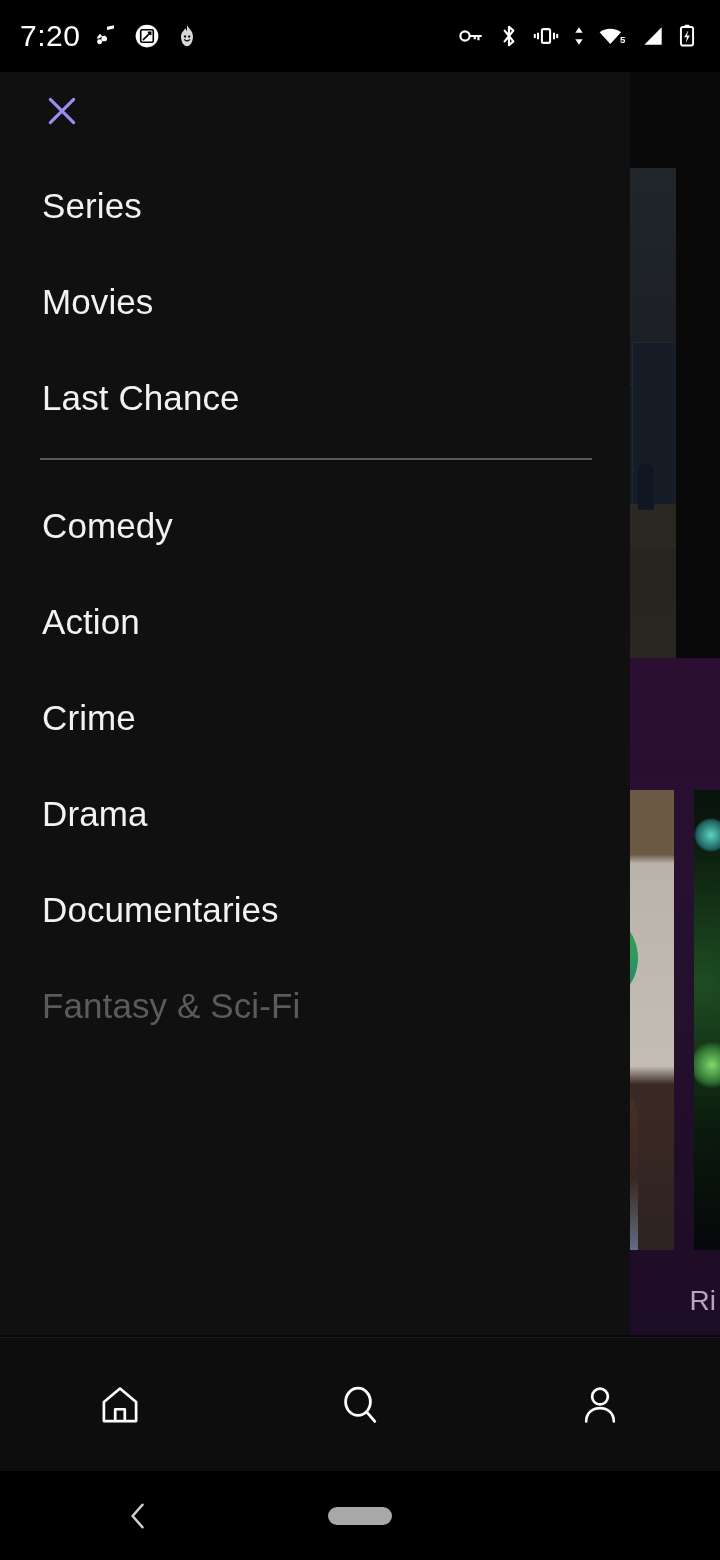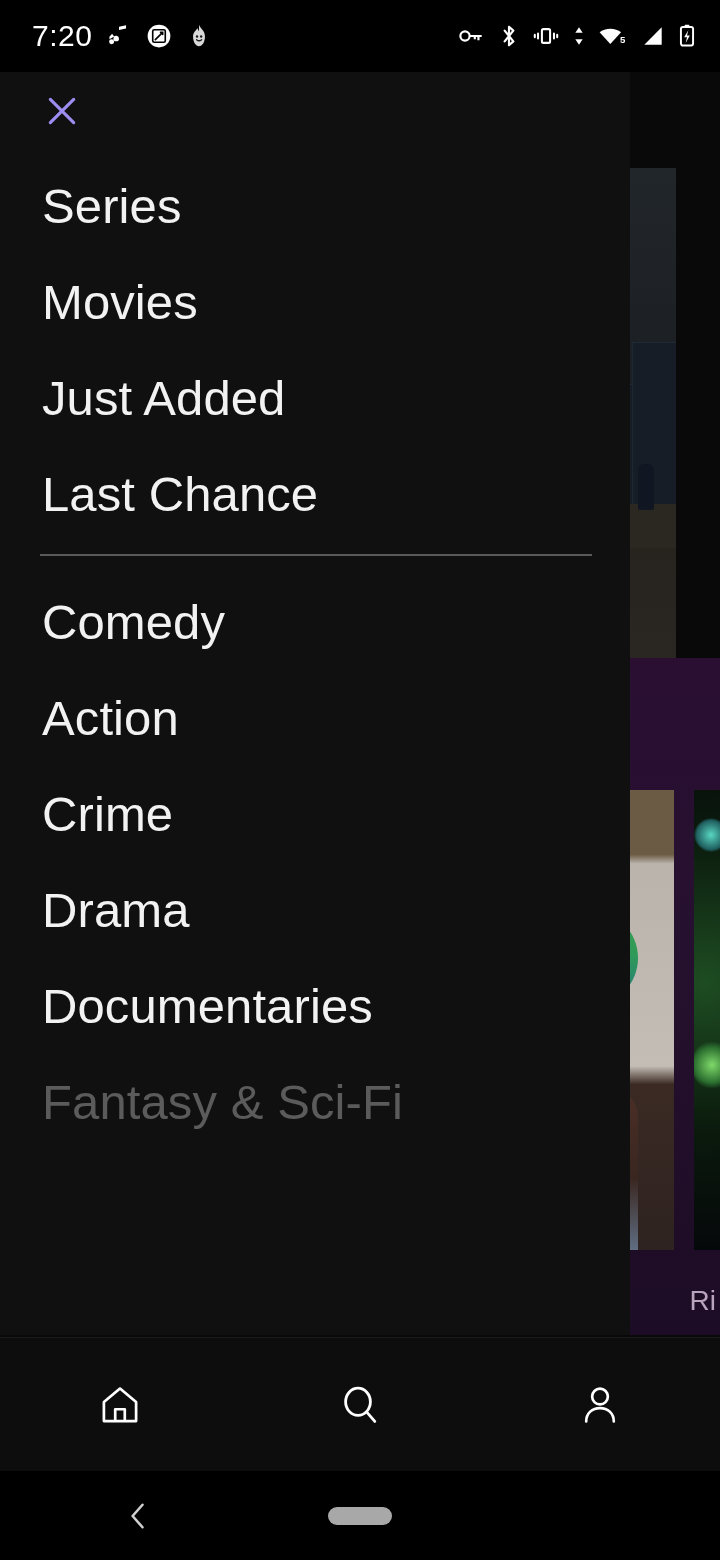--- a/index.html
+++ b/index.html
@@ -84,42 +84,42 @@
     position:absolute; right:4px; top:1285px;
     font-size:28px; color:#b9a3bd; font-weight:400;
   }
 
   
   .statusbar {
     position:absolute; left:0; top:0; width:720px; height:72px;
     display:flex; align-items:center; z-index:40;
     background:#000;
   }
-  .sb-left { display:flex; align-items:center; gap:14px; padding-left:32px;text-align:center; }
+  .sb-left { display:flex; align-items:center; gap:14px; padding-left:20px;text-align:center; }
   .sb-clock { color:#fff; font-size:30px; font-weight:400; letter-spacing:0.5px; }
   .sb-right { margin-left:auto; display:flex; align-items:center; gap:12px; padding-right:24px; }
   .sb-ico { display:block; }
 
   
   .drawer {
     position:absolute; left:0; top:0; width:630px; height:1335px;
     background:#101010; z-index:30; overflow:hidden;
   }
   .drawer-inner { position:absolute; left:0; top:72px; width:630px; }
 
   .close-row { height:78px; display:flex; align-items:center; padding-left:42px; }
   .close-btn { width:40px; height:40px; display:block; cursor:pointer; }
 
   .menu-list { padding-top:8px; }
   .menu-item {
     height:96px; display:flex; align-items:center;
     padding-left:42px; cursor:pointer;
   }
   .menu-item span {
-    font-size:49px; color:#f2f2f2; font-weight:400; letter-spacing:0.1px;
+    font-size:35px; color:#f2f2f2; font-weight:400; letter-spacing:0.1px;
   }
   .divider {
     height:2px; background:#5a5a5a;
     margin:12px 38px 18px 40px;
   }
   .menu-item.faded span { color:#5b5b5b; }
 
   
   .bottom-nav {
     position:absolute; left:0; top:1337px; width:720px; height:134px;
@@ -196,23 +196,20 @@
       </div>
 
       <div class="menu-list">
         <div class="menu-item">
           <span>Series</span>
         </div>
         <div class="menu-item">
           <span>Movies</span>
         </div>
         <div class="menu-item">
-          <span>Just Added</span>
-        </div>
-        <div class="menu-item">
           <span>Last Chance</span>
         </div>
 
         <div class="divider"></div>
 
         <div class="menu-item">
           <span>Comedy</span>
         </div>
         <div class="menu-item">
           <span>Action</span>

